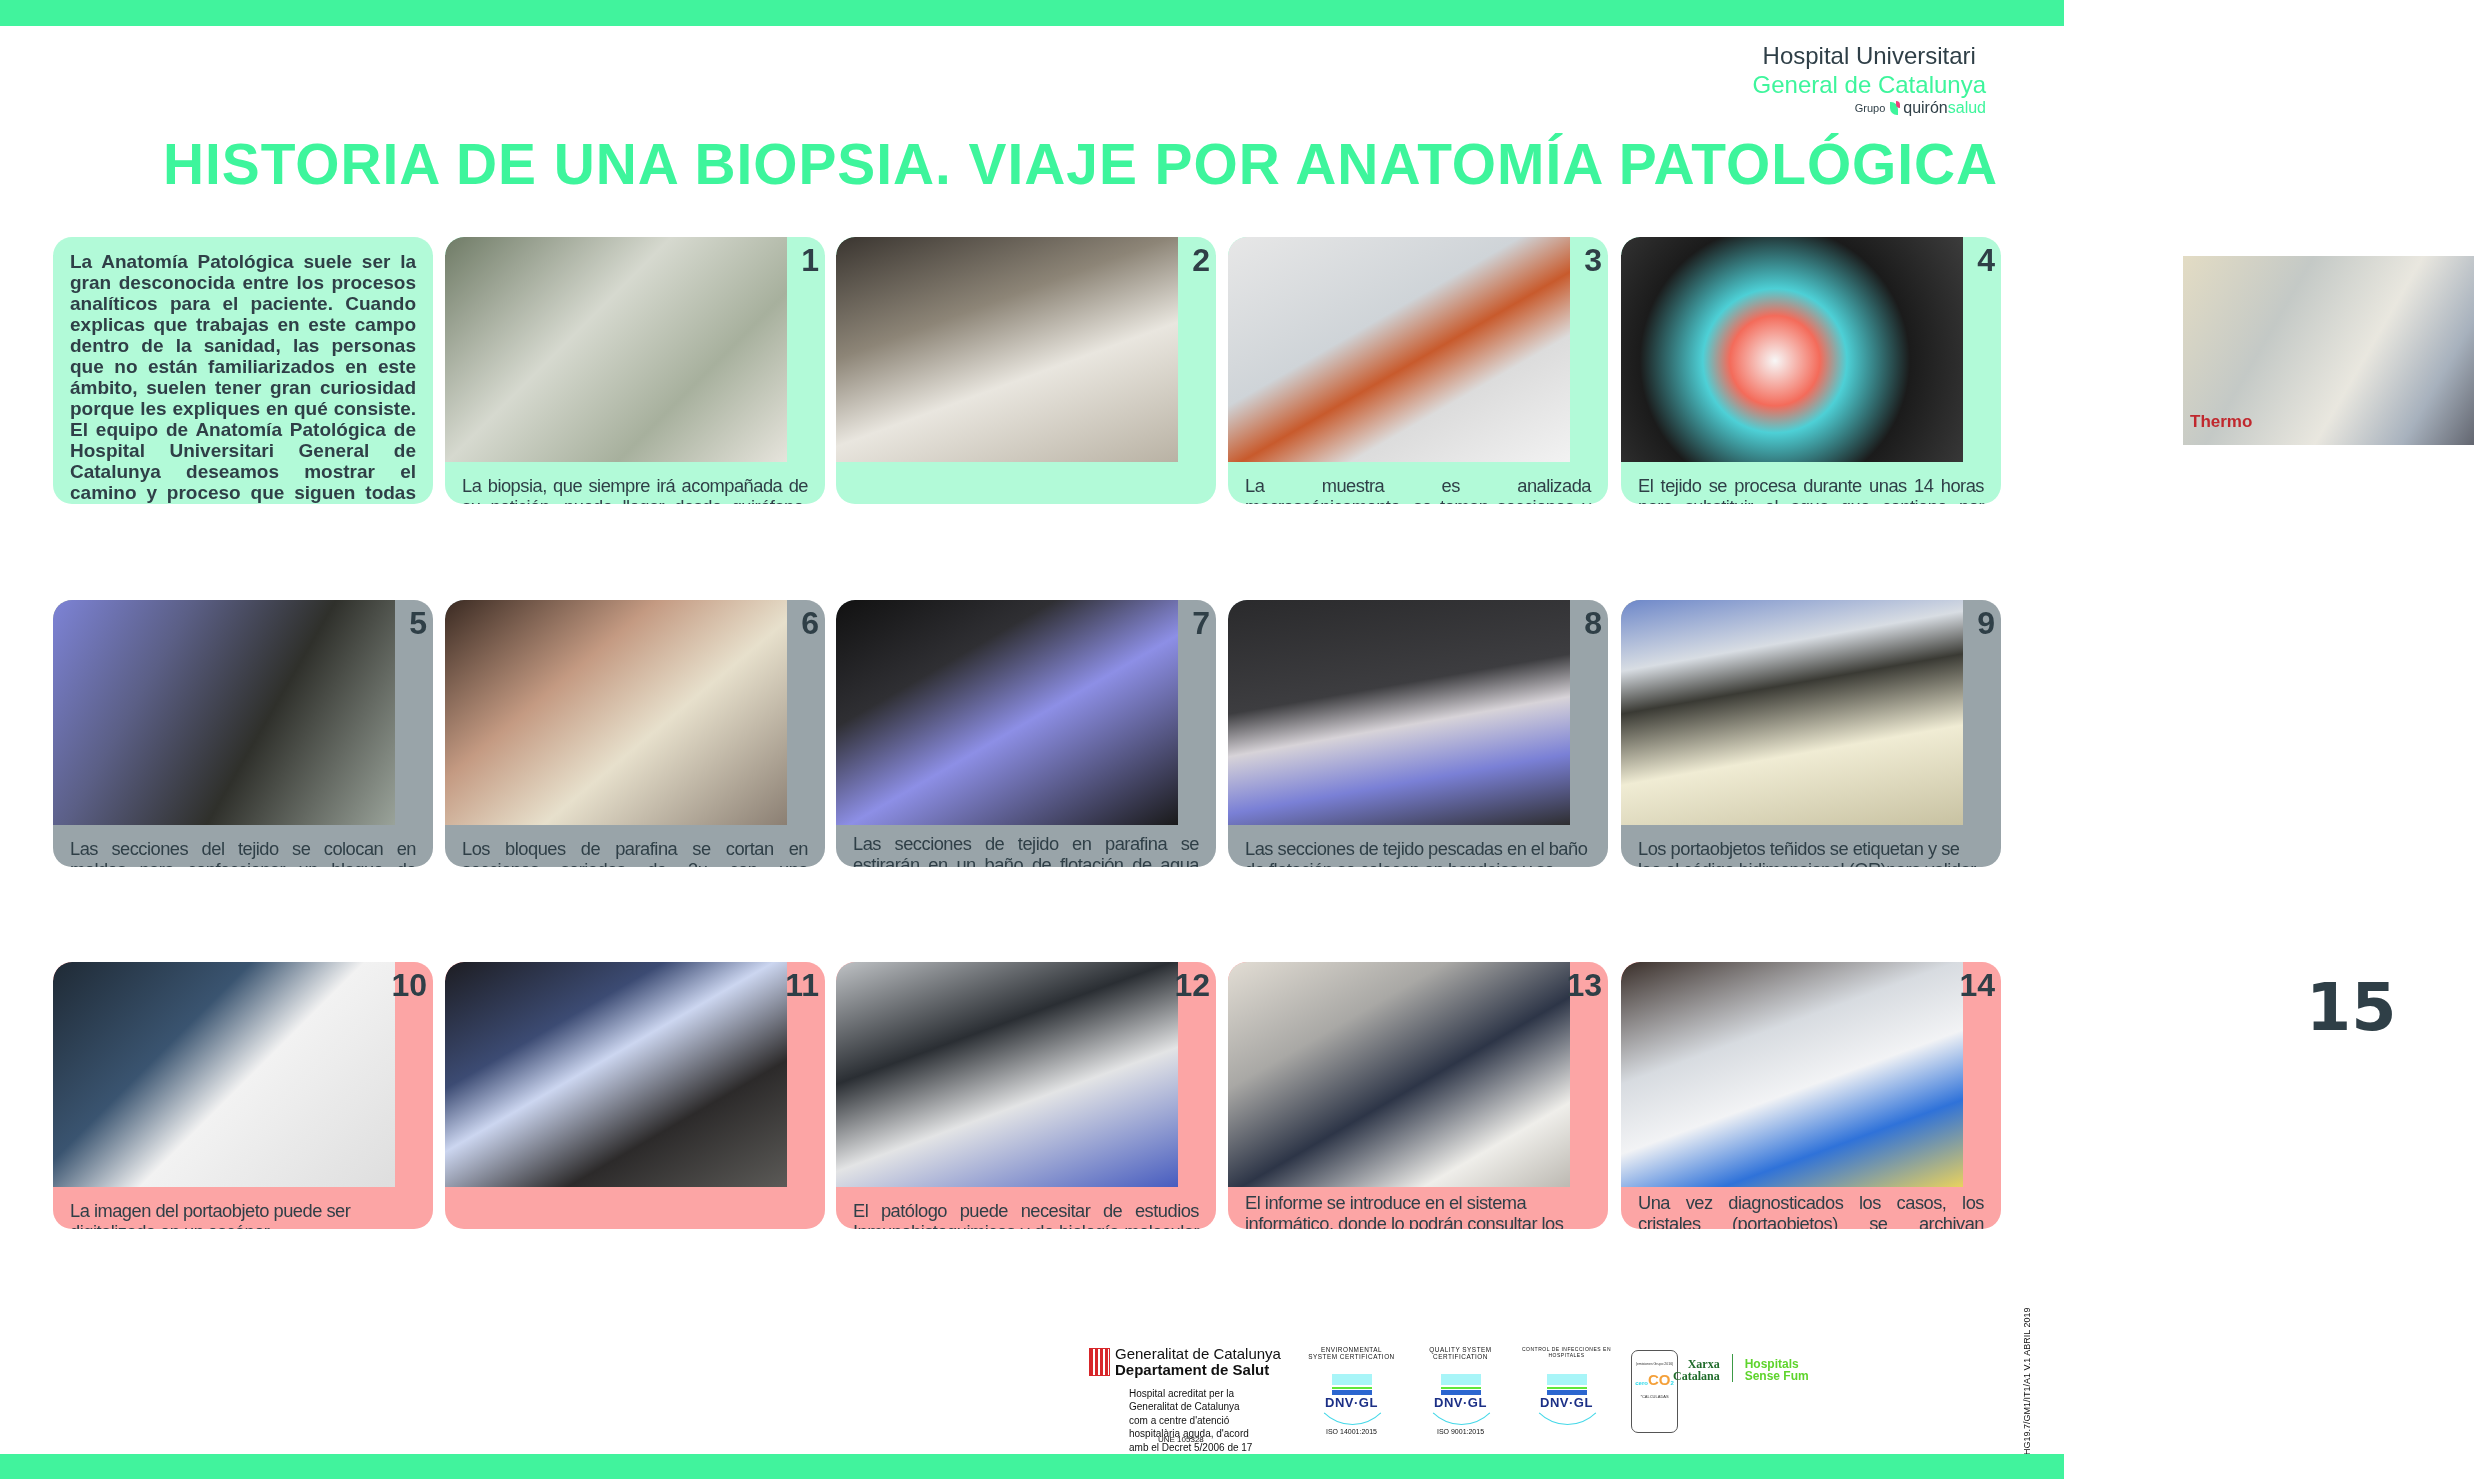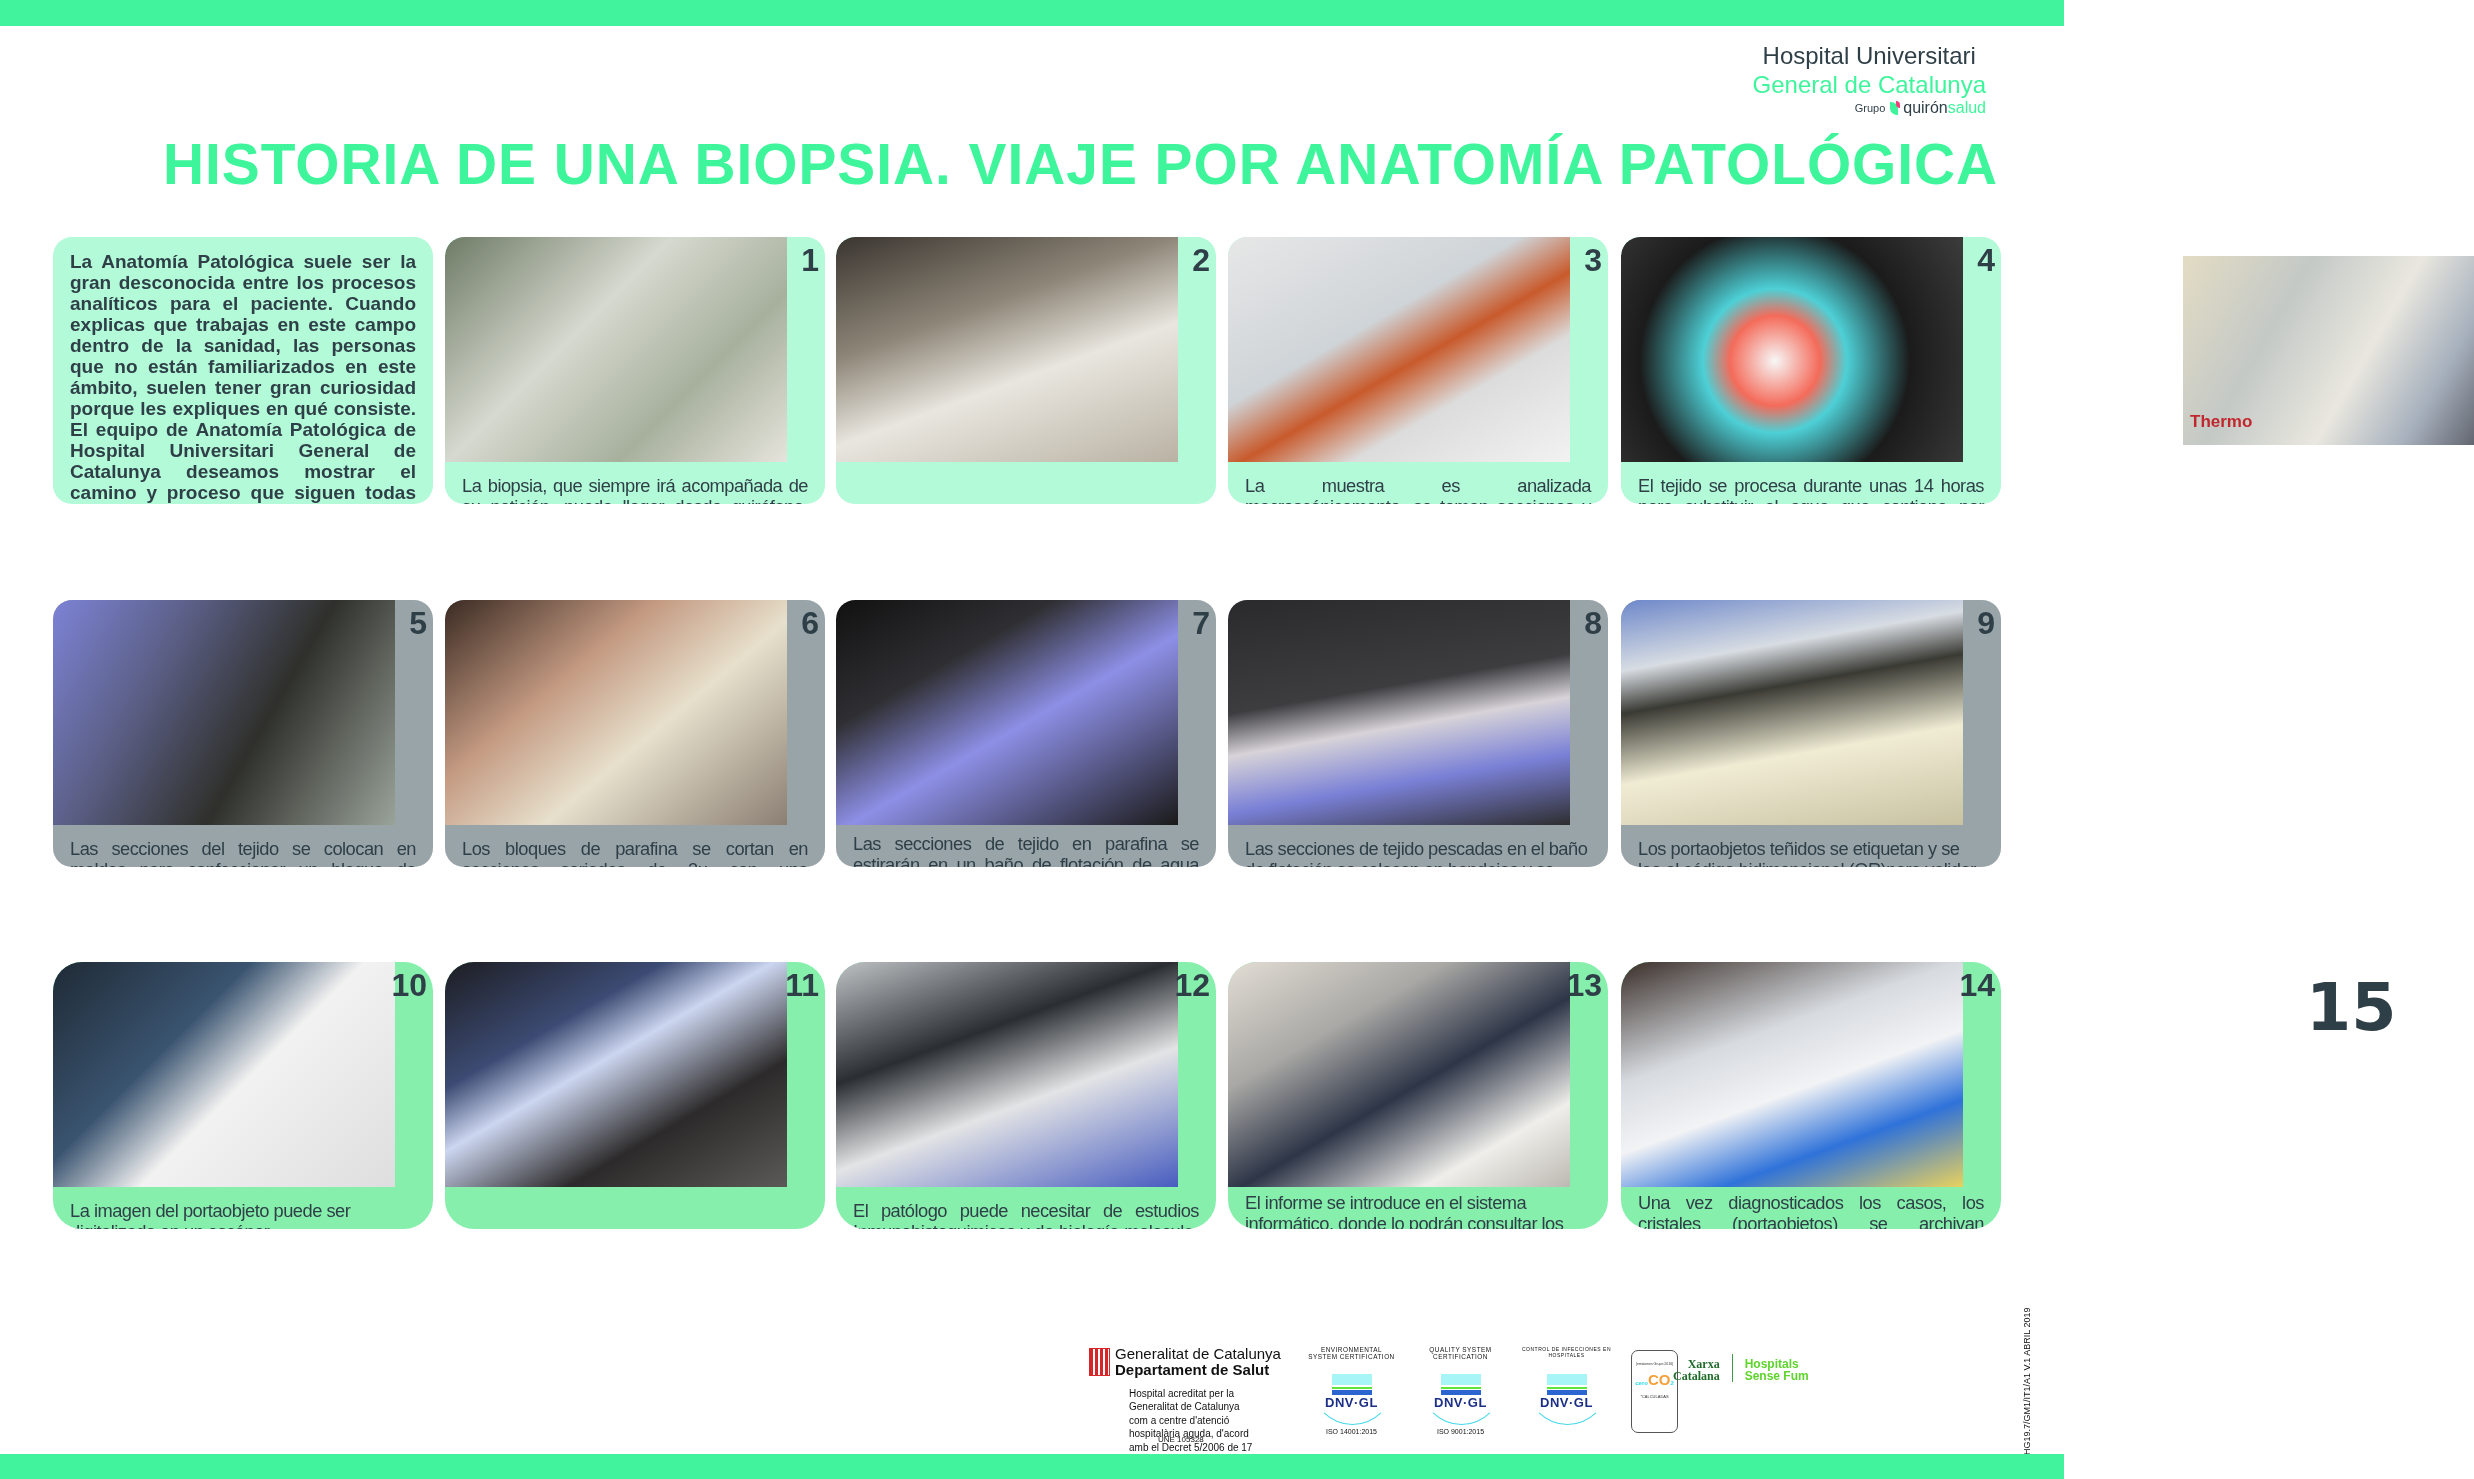--- a/index.html
+++ b/index.html
@@ -18,21 +18,21 @@
   .logo .leaf { display:inline-block; width:8px; height:13px; background:#3ef59c; border-radius:0 7px 0 7px; position:relative; }
   .logo .leaf::after { content:""; position:absolute; left:6px; top:-1px; width:4px; height:7px; background:#f0407a; border-radius:0 4px 0 4px; }
 
   .title { position:absolute; left:163px; top:130px; width:1752px; font-size:58px; font-weight:bold;
            color:#3ef59c; letter-spacing:1px; transform:scaleX(0.98); transform-origin:left;
            white-space:nowrap; }
 
   .card { position:absolute; width:380px; height:267px; border-radius:19px; box-sizing:border-box; overflow:hidden; }
   .card.green { background:#b2fad8; }
   .card.gray { background:#99a4a9; }
-  .card.pink { background:#86efac;border-radius:29px; }
+  .card.pink { background:#fca5a5; }
   .card .photo { position:absolute; left:0; top:0; width:342px; height:225px; border-radius:19px 0 0 0; }
   .card .num { position:absolute; right:6px; top:5px; font-size:32px; font-weight:bold; color:#2f3f47; }
   .card .text { position:absolute; left:17px; right:17px; top:238px; font-size:18.3px; line-height:21px;
                 text-align:justify; color:#2f3f47; font-family:"Liberation Sans Narrow","Liberation Sans", sans-serif; letter-spacing:-0.5px; }
   .card.intro .text { top:14px; font-size:19px; line-height:21px; font-weight:bold; letter-spacing:0; }
 
   .ph1 { background:linear-gradient(135deg,#6f7b66 0%,#d6d9cf 40%,#a7b09d 70%,#e6e4dc 100%); }
   .ph2 { background:linear-gradient(160deg,#3a3530 0%,#8d8577 35%,#e9e6df 60%,#b9b2a4 100%); }
   .ph3 { background:linear-gradient(150deg,#e7e7e7 0%,#cfd4d8 40%,#c85a2c 55%,#dcdcdc 70%,#f2f2f2 100%); }
   .ph4 { background:radial-gradient(circle at 45% 55%,#f7f7f7 0%,#f46b5a 20%,#4dd0d6 32%,#1b1b1b 60%,#3c3c3c 100%); }

